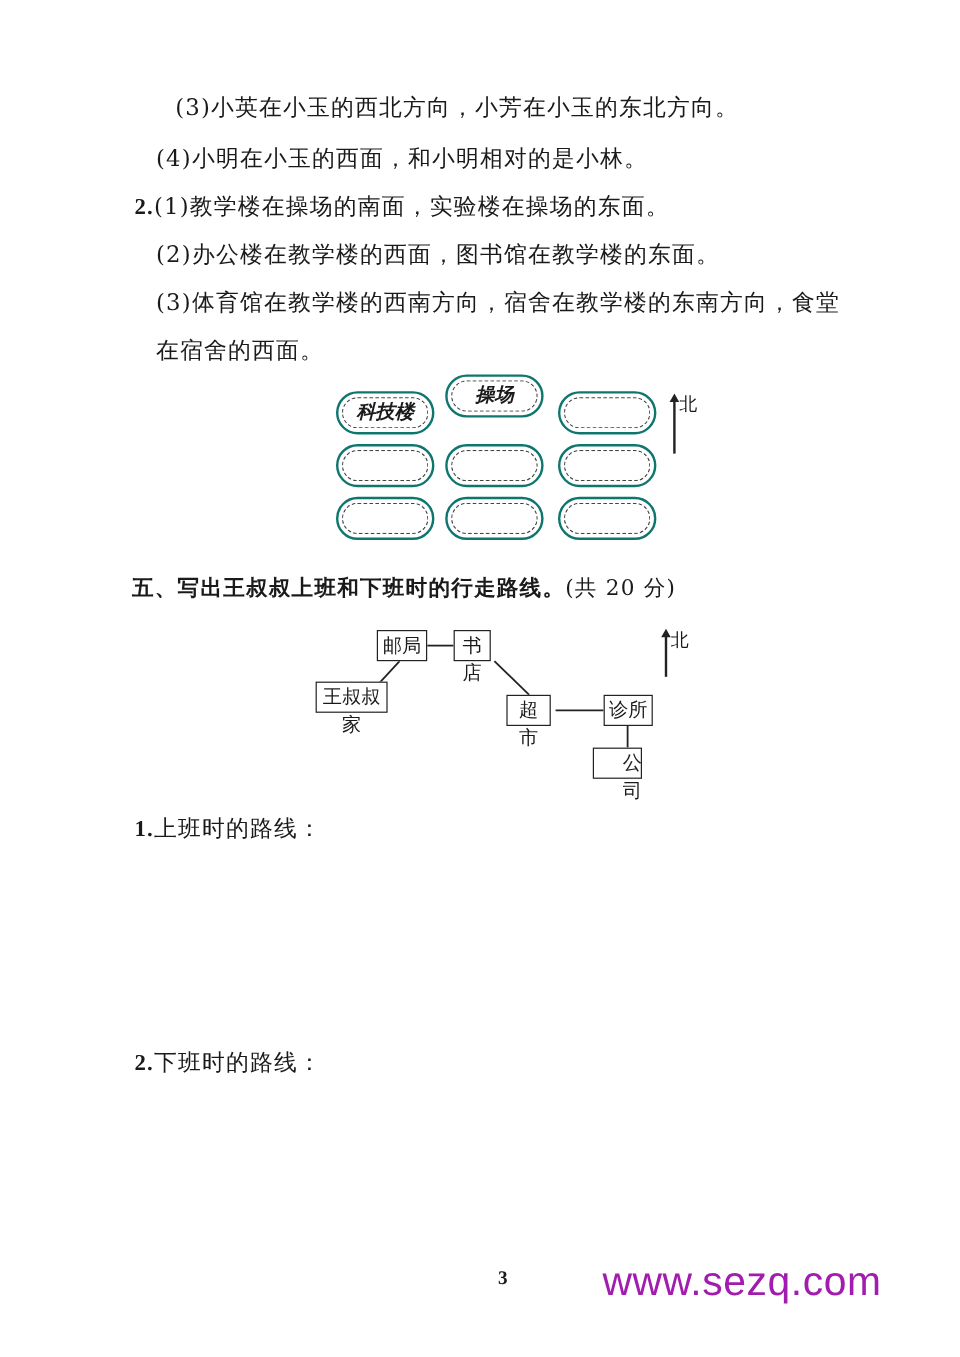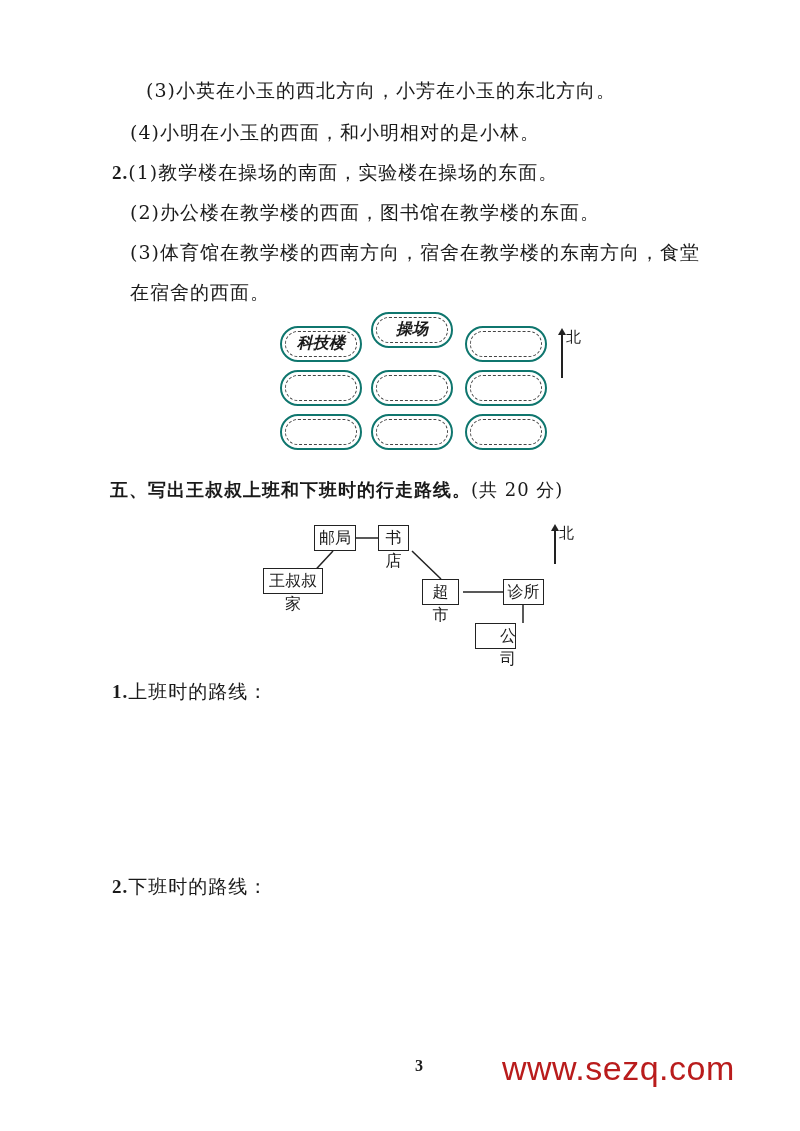--- a/index.html
+++ b/index.html
@@ -12,21 +12,21 @@
   
   .pill { position: absolute; width: 82px; height: 36px; border: 2px solid #0f766e; border-radius: 18px; box-sizing: border-box; font-style: italic; }
   .pill::after { content: ""; position: absolute; left: 3px; top: 3px; right: 3px; bottom: 3px; border: 1.5px dashed #444; border-radius: 14px; }
   .pill span { position: absolute; left: 0; right: 0; top: 5px; text-align: center; font-family: "DejaVu Sans", sans-serif; font-size: 16px; font-weight: bold; z-index: 1; }
   .north { position: absolute; font-family: "DejaVu Sans", sans-serif; font-size: 15px; }
   .arrow-v { position: absolute; width: 1.5px; background: #222; }
   .arrow-v::before { content: ""; position: absolute; left: -3.5px; top: -6px; border-left: 4px solid transparent; border-right: 4px solid transparent; border-bottom: 7px solid #222; }
   .box { position: absolute; border: 1.5px solid #222; background: #fff; height: 26px; box-sizing: border-box; font-family: "DejaVu Sans", sans-serif; font-size: 16px; line-height: 23px; text-align: center; padding: 0 3px; }
   svg.links { position: absolute; left: 0; top: 0; }
   .pagenum { position: absolute; left: 415px; top: 1057px; font-family: "Liberation Serif", serif; font-weight: bold; font-size: 16px; }
-  .watermark { position: absolute; left: 502px; top: 1049px; font-family: "Liberation Sans", sans-serif; font-size: 34px; color: #b91c1c; letter-spacing: 0.5px; }
+  .watermark { position: absolute; left: 502px; top: 1049px; font-family: "Liberation Sans", sans-serif; font-size: 34px; color: #a21caf; letter-spacing: 0.5px; }
 </style>
 </head>
 <body>
 
 <div class="line" style="left:130px; top:78px;margin-left:16px;">(3)小英在小玉的西北方向，小芳在小玉的东北方向。</div>
 <div class="line" style="left:130px; top:120px;">(4)小明在小玉的西面，和小明相对的是小林。</div>
 
 <div class="line" style="left:112px; top:160px;">
   <span class="num">2.</span><span>(1)教学楼在操场的南面，实验楼在操场的东面。</span>
 </div>
@@ -79,21 +79,21 @@
     <line x1="333" y1="551" x2="307" y2="579" stroke="#222" stroke-width="1.5"></line>
     <line x1="412" y1="551" x2="441" y2="579" stroke="#222" stroke-width="1.5"></line>
     <line x1="463" y1="592" x2="503" y2="592" stroke="#222" stroke-width="1.5"></line>
     <line x1="523" y1="605" x2="523" y2="623" stroke="#222" stroke-width="1.5"></line>
   </svg>
   <div class="box" style="left:314px; top:525px; width:42px;">邮局</div>
   <div class="box" style="left:378px; top:525px; width:31px;">书店</div>
   <div class="box" style="left:263px; top:568px; width:60px;">王叔叔家</div>
   <div class="box" style="left:422px; top:579px; width:37px;">超市</div>
   <div class="box" style="left:503px; top:579px; width:41px;">诊所</div>
-  <div class="box" style="left:475px; top:623px; width:41px;padding-left:24px;">公司</div>
+  <div class="box" style="left:494px; top:623px; width:41px;padding-left:24px;">公司</div>
 
   <div class="arrow-v" style="left:554px; top:530px; height:34px;"></div>
   <div class="north" style="left:559px; top:524px;">北</div>
 </div>
 
 <div class="line" style="left:112px; top:679px;text-align:center;">
   <span class="num">1.</span><span>上班时的路线：</span>
 </div>
 <div style="position:absolute; left:112px; top:710px; width:620px; height:140px;"></div>
 

